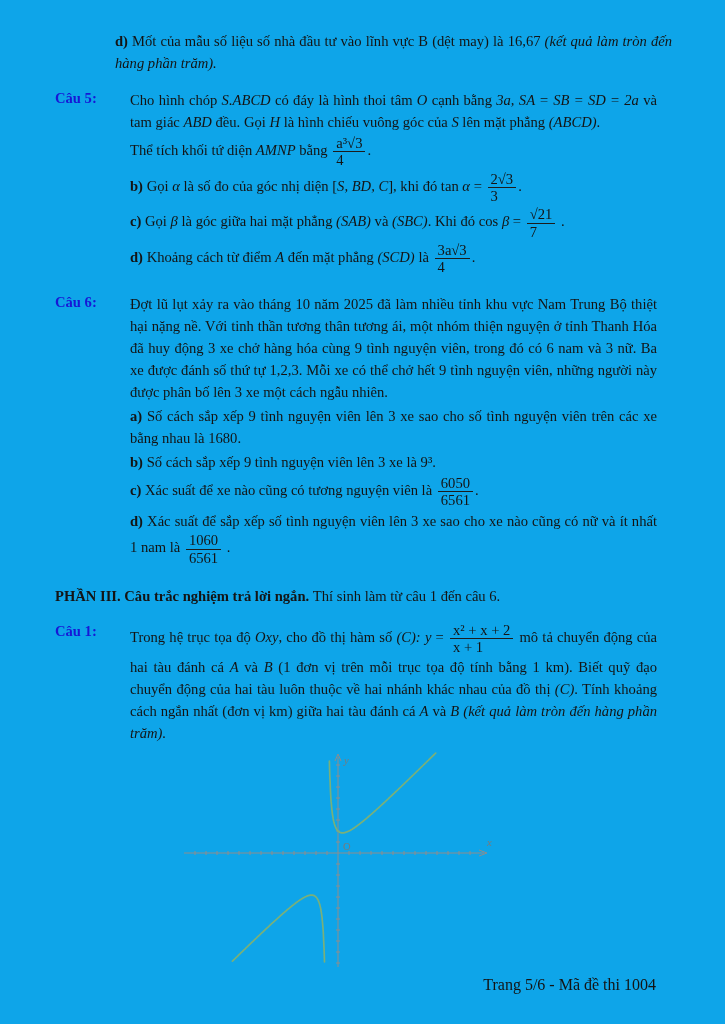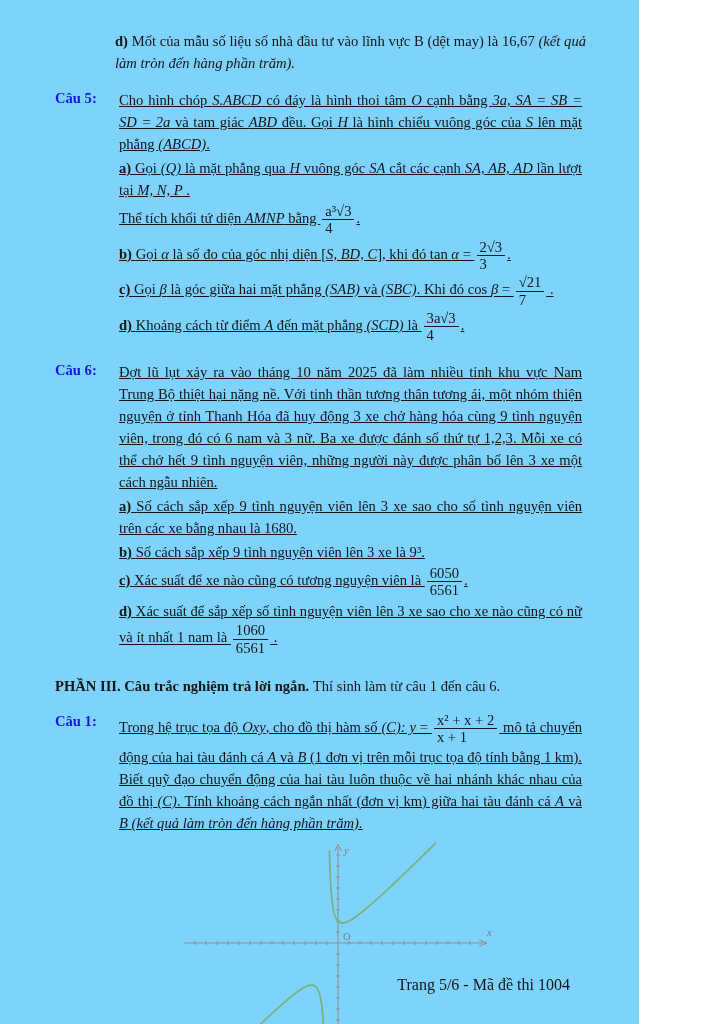--- a/index.html
+++ b/index.html
@@ -1,31 +1,31 @@
 <!DOCTYPE html>
 <html style="--qblue: #1717d6;"><head>
 <meta charset="utf-8">
 <style>
   html,body{margin:0;padding:0;background:#ffffff;}
   .page{
     position:relative;
-    width:639px;height:1024px;
-    background:#7dd3fc;
+    width:725px;height:1024px;
+    background:#0ea5e9;
     font-family:"Liberation Serif", serif;
     font-size:14.6px;
     line-height:22px;
     color:#141414;
     overflow:hidden;
   }
   .content{padding:30px 53px 0 55px;box-sizing:border-box;}
   .item{margin:0 0 0 60px;text-align:justify;}
   .q{display:grid;grid-template-columns:60px 1fr;margin-top:13px;}
   .qlabel{font-weight:bold;color:var(--qblue,#1717d6);}
   .qbody p, .item p{margin:0;}
-  .qbody .para{margin:2px 4px;text-align:justify;text-decoration:underline;}
+  .qbody .para{margin:2px 15px;text-align:justify;}
   .section{margin-top:17px;text-align:justify;}
   .b{font-weight:bold;}
   .i{font-style:italic;}
   .frac{
     display:inline-block;vertical-align:middle;
     line-height:1.12;padding:0 2px;
   }
   .frac .fn{display:block;padding:0 3px;}
   .frac .fd{display:block;border-top:1px solid #1c1c1c;padding:0 3px;}
   .graph-wrap{margin:6px 0 0 183px;width:314px;height:218px;}
@@ -37,21 +37,20 @@
 </head>
 <body>
 
 <div class="page">
   <div class="content" id="content">
       <div class="item"><span class="b">d) </span><span>Mốt của mẫu số liệu số nhà đầu tư vào lĩnh vực B (dệt may) là 16,67 </span><span class="i">(kết quả làm tròn đến hàng phần trăm).</span></div>
       <div class="q">
         <div class="qlabel">Câu 5:</div>
         <div class="qbody">
           <p class="para"><span>Cho hình chóp </span><span class="i">S.ABCD</span><span> có đáy là hình thoi tâm </span><span class="i">O</span><span> cạnh bằng </span><span class="i">3a, SA = SB = SD = 2a</span><span> và tam giác </span><span class="i">ABD</span><span> đều. Gọi </span><span class="i">H</span><span> là hình chiếu vuông góc của </span><span class="i">S</span><span> lên mặt phẳng </span><span class="i">(ABCD)</span><span>.</span></p>
-          <p class="para"><span class="b">a) </span><span>Gọi </span><span class="i">(Q)</span><span> là mặt phẳng qua </span><span class="i">H</span><span> vuông góc </span><span class="i">SA</span><span> cắt các cạnh </span><span class="i">SA, AB, AD</span><span> lần lượt tại </span><span class="i">M, N, P</span><span> .</span></p>
           <p class="para"><span>Thể tích khối tứ diện </span><span class="i">AMNP</span><span> bằng </span><span class="frac"><span class="fn">a³√3</span><span class="fd">4</span></span><span>.</span></p>
           <p class="para"><span class="b">b) </span><span>Gọi </span><span class="i">α</span><span> là số đo của góc nhị diện [</span><span class="i">S, BD, C</span><span>], khi đó tan </span><span class="i">α</span><span> = </span><span class="frac"><span class="fn">2√3</span><span class="fd">3</span></span><span>.</span></p>
           <p class="para"><span class="b">c) </span><span>Gọi </span><span class="i">β</span><span> là góc giữa hai mặt phẳng </span><span class="i">(SAB)</span><span> và </span><span class="i">(SBC)</span><span>. Khi đó cos </span><span class="i">β</span><span> = </span><span class="frac"><span class="fn">√21</span><span class="fd">7</span></span><span> .</span></p>
           <p class="para"><span class="b">d) </span><span>Khoảng cách từ điểm </span><span class="i">A</span><span> đến mặt phẳng </span><span class="i">(SCD)</span><span> là </span><span class="frac"><span class="fn">3a√3</span><span class="fd">4</span></span><span>.</span></p>
         </div>
       </div>
       <div class="q">
         <div class="qlabel">Câu 6:</div>
         <div class="qbody">
           <p class="para"><span>Đợt lũ lụt xảy ra vào tháng 10 năm 2025 đã làm nhiều tỉnh khu vực Nam Trung Bộ thiệt hại nặng nề. Với tinh thần tương thân tương ái, một nhóm thiện nguyện ở tỉnh Thanh Hóa đã huy động 3 xe chở hàng hóa cùng 9 tình nguyện viên, trong đó có 6 nam và 3 nữ. Ba xe được đánh số thứ tự 1,2,3. Mỗi xe có thể chở hết 9 tình nguyện viên, những người này được phân bố lên 3 xe một cách ngẫu nhiên.</span></p>

